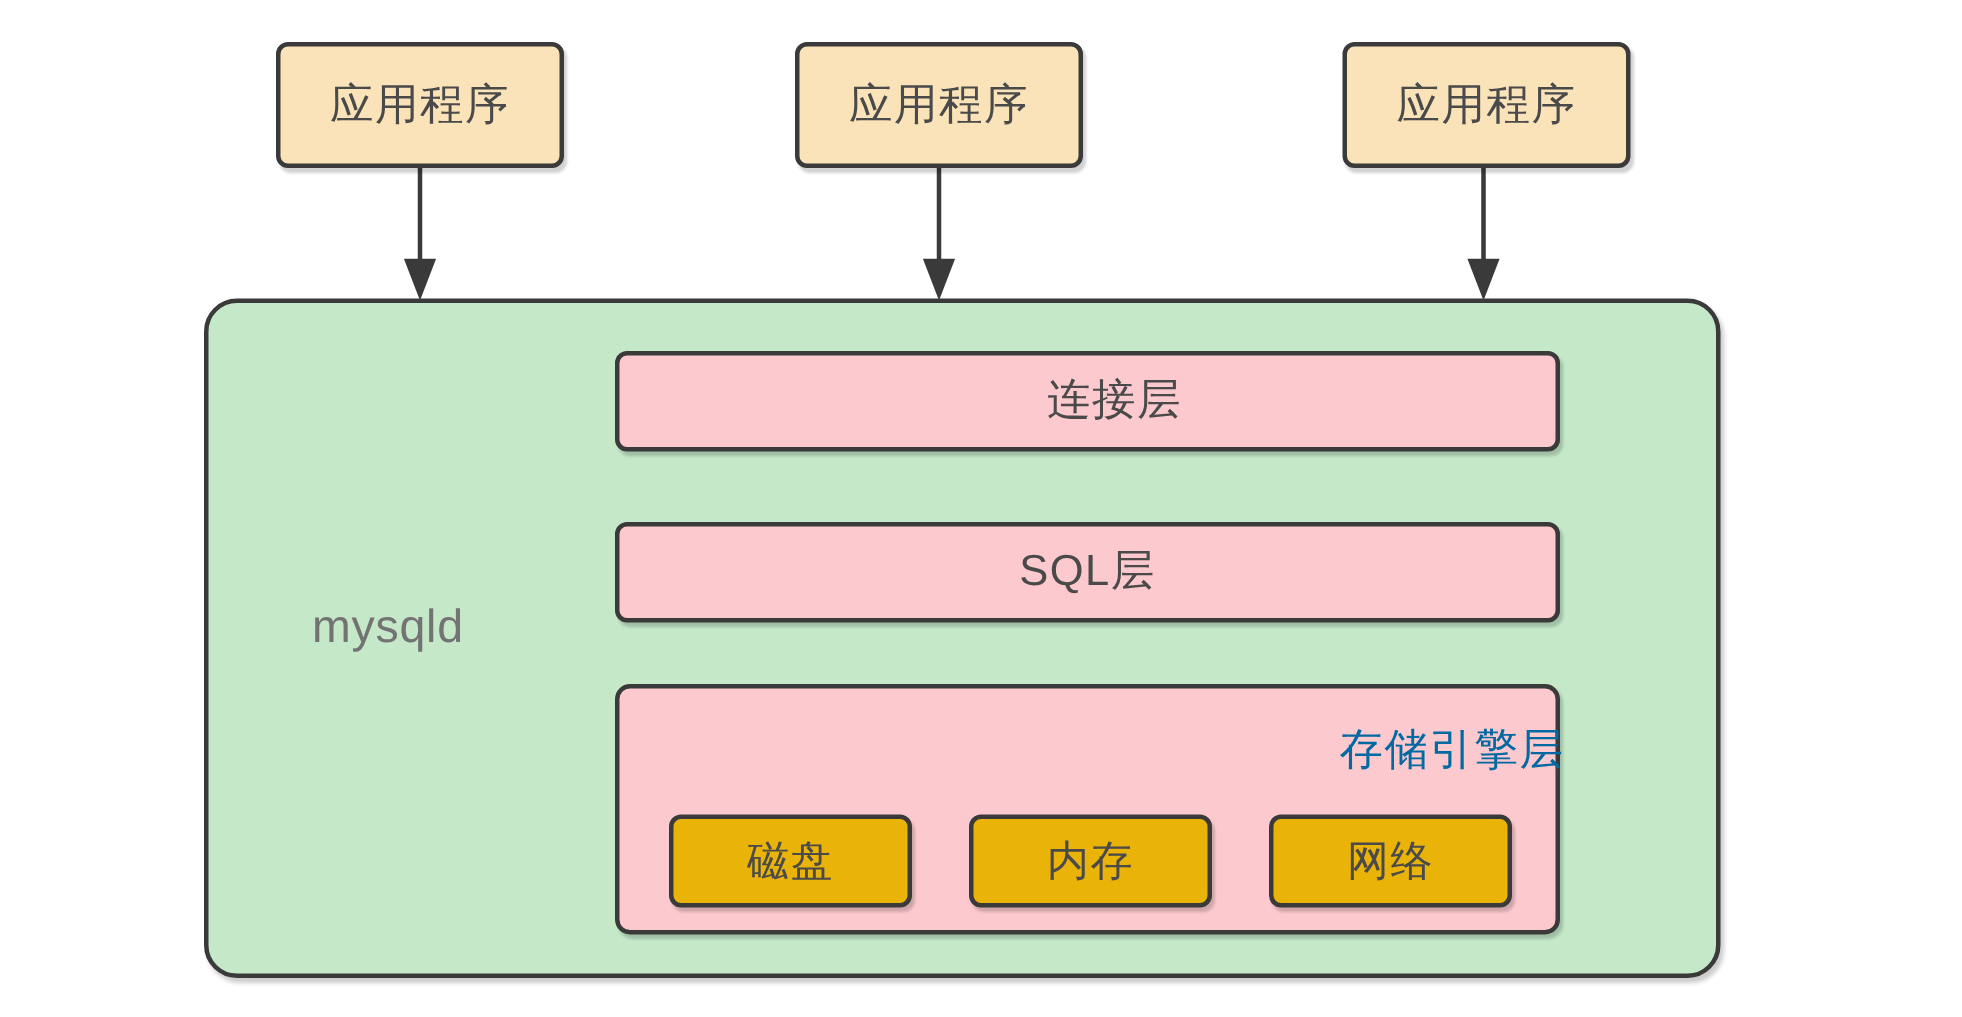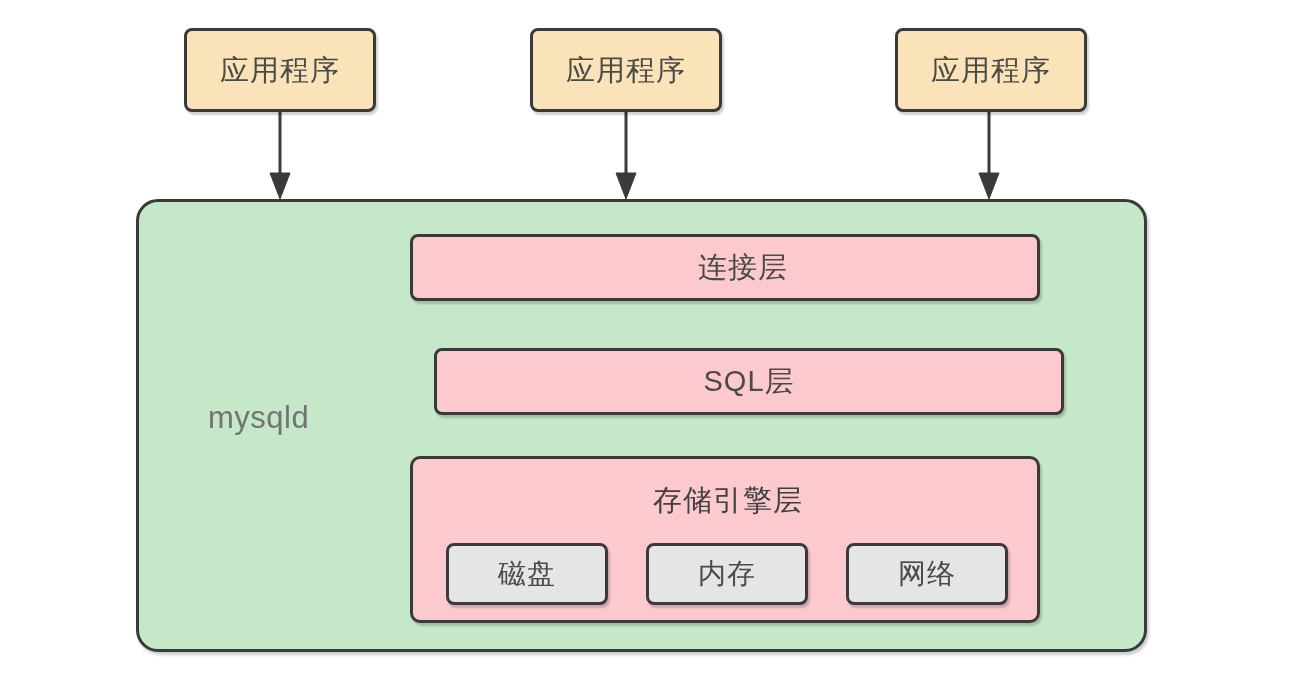--- a/index.html
+++ b/index.html
@@ -82,48 +82,47 @@
     top: 234px;
     width: 630px;
     height: 67px;
     padding-left: 36px;
   }
   #layer-sql {
     left: 410px;
     top: 348px;
     width: 630px;
     height: 67px;
-    margin-left: 24px;
   }
   #layer-storage {
     left: 410px;
     top: 456px;
     width: 630px;
     height: 167px;
     display: block;
     border-radius: 10px;
   }
 
   #storage-title {
     position: absolute;
     left: 0;
     top: 27px;
     width: 630px;
-    text-align: center;
+    text-align: right;
     font-size: 29px;
-    color: #404040;
+    color: #0369a1;
     letter-spacing: 1px;
     line-height: 1;
   }
 
   
   .resource-box {
     width: 162px;
     height: 62px;
-    background: #e5e5e5;
+    background: #eab308;
     border-radius: 8px;
     font-size: 28px;
     letter-spacing: 1px;
     top: 84px;
   }
   #resource-box-0 { left: 33px; }
   #resource-box-1 { left: 233px; align-items: center; }
   #resource-box-2 { left: 433px; }
 
   

